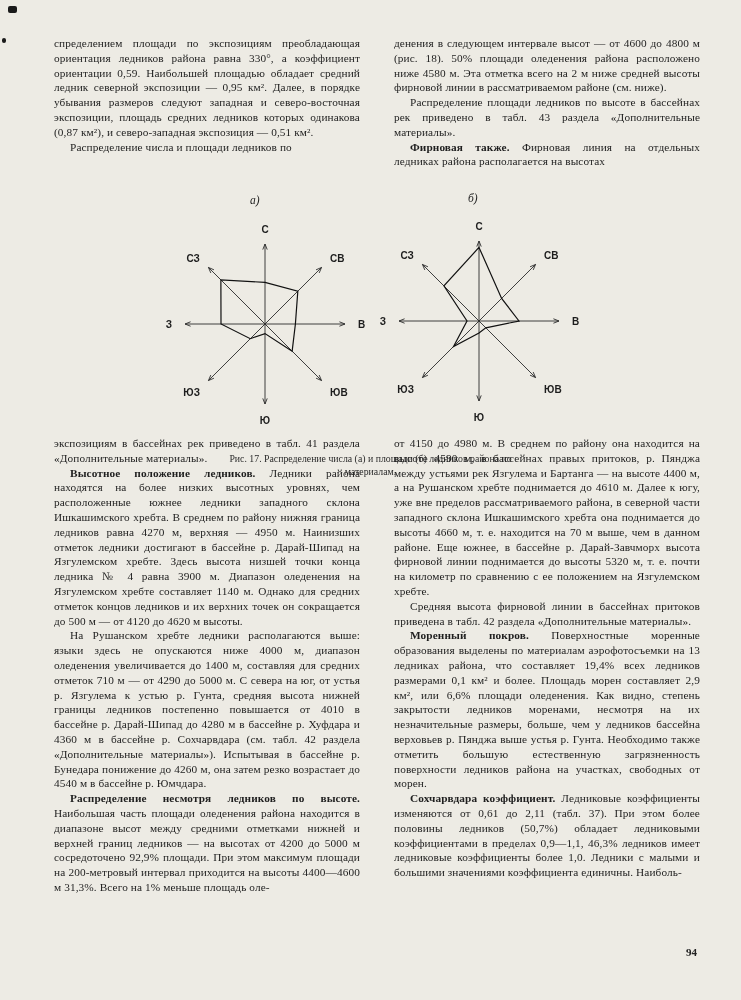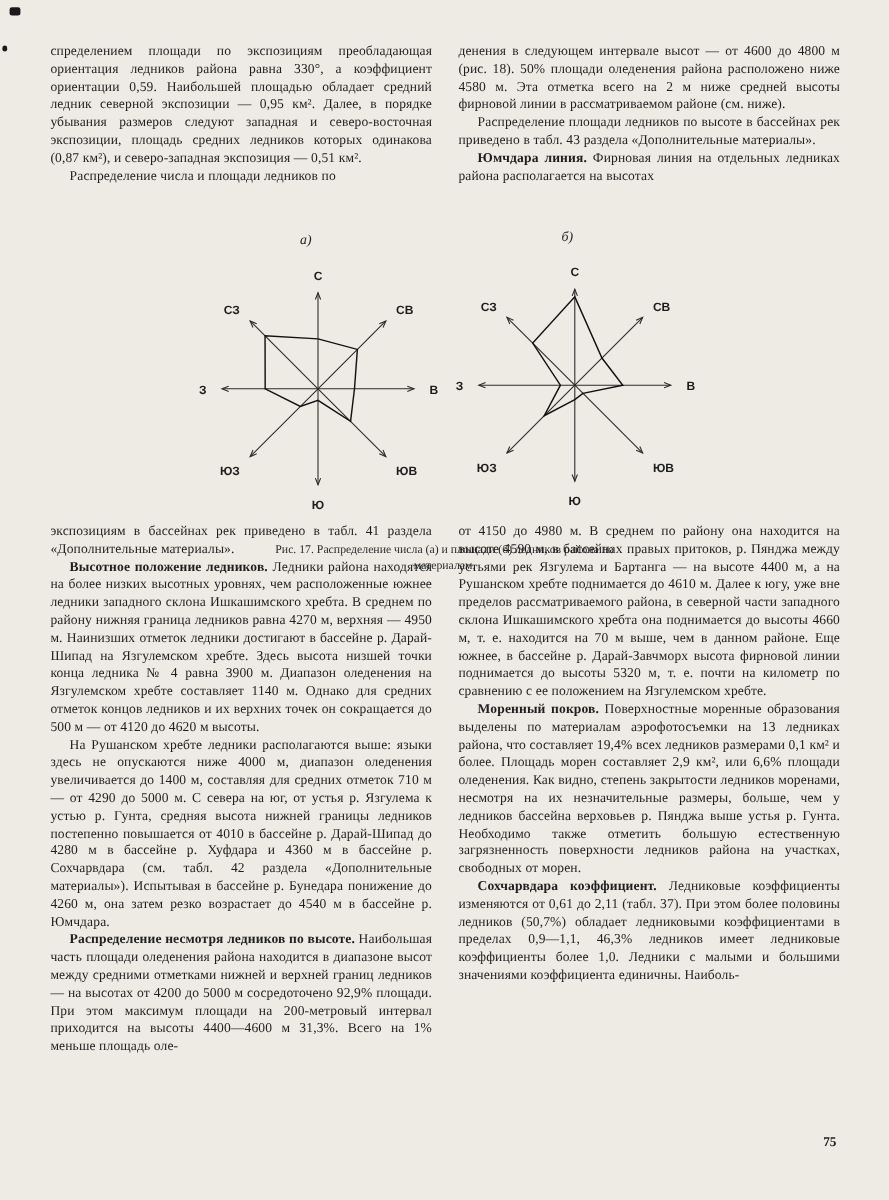--- a/index.html
+++ b/index.html
@@ -8,21 +8,21 @@
     background:#c6c3bc;
     font-family:"Liberation Serif",serif;
   }
   .page{
     position:absolute;inset:0;background:#edebe4;overflow:hidden;
     color:#1e1e1e;
   }
   .artifact{position:absolute;background:#1a1a1a;border-radius:2px;}
   .cols{position:absolute;left:42px;width:658px;display:flex;gap:22px;}
   .col{width:318px;font-size:11.3px;line-height:14.8px;text-align:justify;
-       letter-spacing:0.1px;}
+       letter-spacing:0.1px;margin-left:12px;}
   .col p{margin:0;}
   .col p.indent{text-indent:16px;}
   .col b{font-weight:bold;}
   .fig-label{position:absolute;font-style:italic;font-size:11.5px;color:#1e1e1e;}
   .rose{position:absolute;}
   .axis{stroke:#2b2b2b;stroke-width:0.9;fill:none;}
   .arrow{stroke:#2b2b2b;stroke-width:0.9;fill:none;}
   .rose-poly{stroke:#111;stroke-width:1.2;fill:none;}
   .dir-label{font-family:"Liberation Sans",sans-serif;font-weight:bold;
              font-size:10px;fill:#1d1d1d;}
@@ -39,21 +39,21 @@
   <div class="artifact" style="left:2px;top:38px;width:4px;height:5px;"></div>
 
   <div class="cols" style="top:36px;">
     <div class="col" id="col-top-left">
         <p class="">спределением площади по экспозициям преобладающая ориентация ледников района равна 330°, а коэффициент ориентации 0,59. Наибольшей площадью обладает средний ледник северной экспозиции — 0,95 км². Далее, в порядке убывания размеров следуют западная и северо-восточная экспозиции, площадь средних ледников которых одинакова (0,87 км²), и северо-западная экспозиция — 0,51 км².</p>
         <p class="indent">Распределение числа и площади ледников по</p>
       </div>
     <div class="col" id="col-top-right">
         <p class="">денения в следующем интервале высот — от 4600 до 4800 м (рис. 18). 50% площади оледенения района расположено ниже 4580 м. Эта отметка всего на 2 м ниже средней высоты фирновой линии в рассматриваемом районе (см. ниже).</p>
         <p class="indent">Распределение площади ледников по высоте в бассейнах рек приведено в табл. 43 раздела «Дополнительные материалы».</p>
-        <p class="indent"><b>Юмчдара линия. </b>Фирновая линия на отдельных ледниках района располагается на высотах</p>
+        <p class="indent"><b>Фирновая также. </b>Фирновая линия на отдельных ледниках района располагается на высотах</p>
       </div>
   </div>
 
   <div class="fig-label" style="left:250px;top:194px;">а)</div>
   <div class="fig-label" style="left:468px;top:192px;">б)</div>
 
   <svg class="rose" id="rose-a" style="left:158px;top:216px;" width="215" height="214" viewBox="0 0 215 214">
       <line x1="107" y1="108" x2="107" y2="28" class="axis"></line>
       <path d="M109.20874731610807,33.578658915329505 L107,28 L104.79125268389194,33.57865891532951" class="arrow"></path>
       <line x1="107" y1="108" x2="163.5685424949238" y2="51.4314575050762" class="axis"></line>
@@ -115,20 +115,21 @@
 
   <div class="cols" style="top:436px;">
     <div class="col" id="col-bottom-left">
         <p class="">экспозициям в бассейнах рек приведено в табл. 41 раздела «Дополнительные материалы».</p>
         <p class="indent"><b>Высотное положение ледников. </b>Ледники района находятся на более низких высотных уровнях, чем расположенные южнее ледники западного склона Ишкашимского хребта. В среднем по району нижняя граница ледников равна 4270 м, верхняя — 4950 м. Наинизших отметок ледники достигают в бассейне р. Дарай-Шипад на Язгулемском хребте. Здесь высота низшей точки конца ледника № 4 равна 3900 м. Диапазон оледенения на Язгулемском хребте составляет 1140 м. Однако для средних отметок концов ледников и их верхних точек он сокращается до 500 м — от 4120 до 4620 м высоты.</p>
         <p class="indent">На Рушанском хребте ледники располагаются выше: языки здесь не опускаются ниже 4000 м, диапазон оледенения увеличивается до 1400 м, составляя для средних отметок 710 м — от 4290 до 5000 м. С севера на юг, от устья р. Язгулема к устью р. Гунта, средняя высота нижней границы ледников постепенно повышается от 4010 в бассейне р. Дарай-Шипад до 4280 м в бассейне р. Хуфдара и 4360 м в бассейне р. Сохчарвдара (см. табл. 42 раздела «Дополнительные материалы»). Испытывая в бассейне р. Бунедара понижение до 4260 м, она затем резко возрастает до 4540 м в бассейне р. Юмчдара.</p>
         <p class="indent"><b>Распределение несмотря ледников по высоте. </b>Наибольшая часть площади оледенения района находится в диапазоне высот между средними отметками нижней и верхней границ ледников — на высотах от 4200 до 5000 м сосредоточено 92,9% площади. При этом максимум площади на 200-метровый интервал приходится на высоты 4400—4600 м 31,3%. Всего на 1% меньше площадь оле-</p>
       </div>
     <div class="col" id="col-bottom-right">
         <p class="">от 4150 до 4980 м. В среднем по району она находится на высоте 4590 м, в бассейнах правых притоков, р. Пянджа между устьями рек Язгулема и Бартанга — на высоте 4400 м, а на Рушанском хребте поднимается до 4610 м. Далее к югу, уже вне пределов рассматриваемого района, в северной части западного склона Ишкашимского хребта она поднимается до высоты 4660 м, т. е. находится на 70 м выше, чем в данном районе. Еще южнее, в бассейне р. Дарай-Завчморх высота фирновой линии поднимается до высоты 5320 м, т. е. почти на километр по сравнению с ее положением на Язгулемском хребте.</p>
+        <p class="indent">Средняя высота фирновой линии в бассейнах притоков приведена в табл. 42 раздела «Дополнительные материалы».</p>
         <p class="indent"><b>Моренный покров. </b>Поверхностные моренные образования выделены по материалам аэрофотосъемки на 13 ледниках района, что составляет 19,4% всех ледников размерами 0,1 км² и более. Площадь морен составляет 2,9 км², или 6,6% площади оледенения. Как видно, степень закрытости ледников моренами, несмотря на их незначительные размеры, больше, чем у ледников бассейна верховьев р. Пянджа выше устья р. Гунта. Необходимо также отметить большую естественную загрязненность поверхности ледников района на участках, свободных от морен.</p>
         <p class="indent"><b>Сохчарвдара коэффициент. </b>Ледниковые коэффициенты изменяются от 0,61 до 2,11 (табл. 37). При этом более половины ледников (50,7%) обладает ледниковыми коэффициентами в пределах 0,9—1,1, 46,3% ледников имеет ледниковые коэффициенты более 1,0. Ледники с малыми и большими значениями коэффициента единичны. Наиболь-</p>
       </div>
   </div>
 
-  <div class="page-number" style="left:686px;top:946px;">75</div>
+  <div class="page-number" style="left:686px;top:946px;">94</div>
 
 </div>
 
 </body></html>

